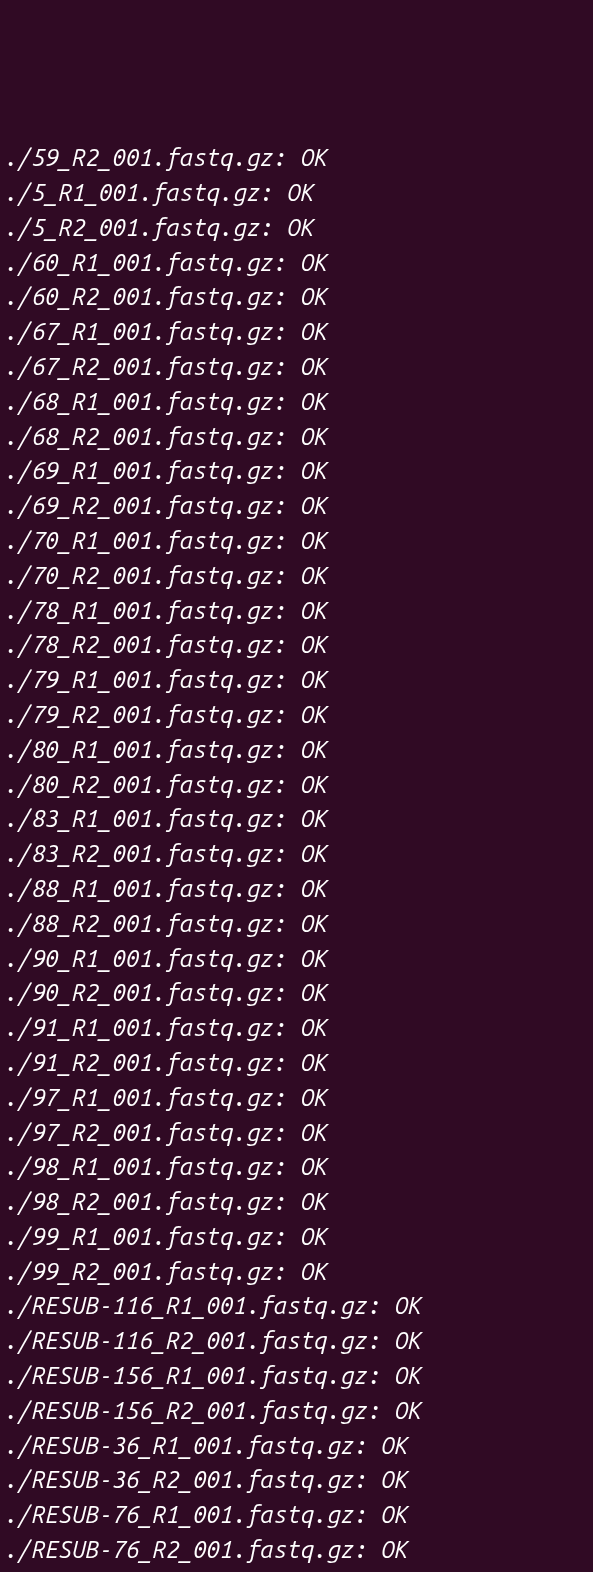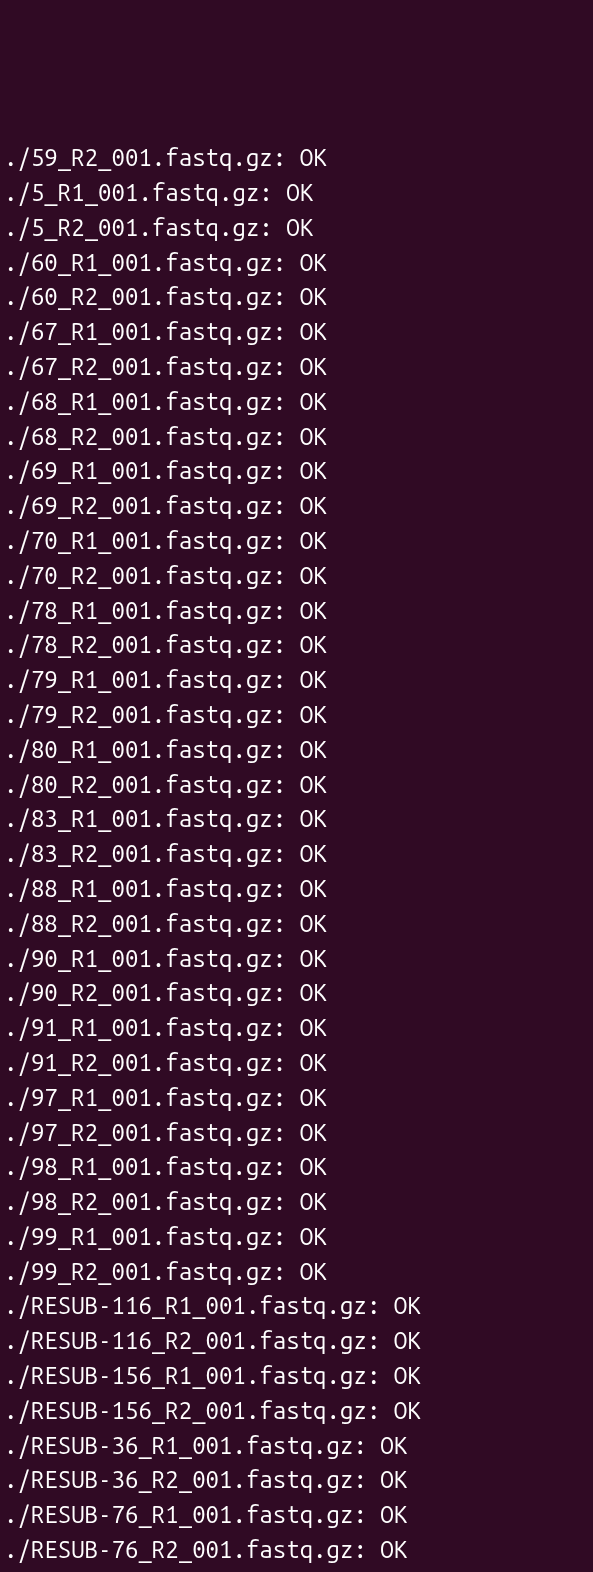--- a/index.html
+++ b/index.html
@@ -16,20 +16,21 @@
       padding: 0;
       width: 593px;
       overflow: hidden;
       white-space: pre;
     }
     .terminal {
       padding: 2px 4px;
     }
     .line {
       display: block;
+      font-style: italic;
     }
   </style>
 </head>
 <body>
 
 
 
 <div class="terminal" id="terminal-container"><span class="line"><span>./59_R2_001.fastq.gz</span>: <span>OK</span></span><span class="line"><span>./5_R1_001.fastq.gz</span>: <span>OK</span></span><span class="line"><span>./5_R2_001.fastq.gz</span>: <span>OK</span></span><span class="line"><span>./60_R1_001.fastq.gz</span>: <span>OK</span></span><span class="line"><span>./60_R2_001.fastq.gz</span>: <span>OK</span></span><span class="line"><span>./67_R1_001.fastq.gz</span>: <span>OK</span></span><span class="line"><span>./67_R2_001.fastq.gz</span>: <span>OK</span></span><span class="line"><span>./68_R1_001.fastq.gz</span>: <span>OK</span></span><span class="line"><span>./68_R2_001.fastq.gz</span>: <span>OK</span></span><span class="line"><span>./69_R1_001.fastq.gz</span>: <span>OK</span></span><span class="line"><span>./69_R2_001.fastq.gz</span>: <span>OK</span></span><span class="line"><span>./70_R1_001.fastq.gz</span>: <span>OK</span></span><span class="line"><span>./70_R2_001.fastq.gz</span>: <span>OK</span></span><span class="line"><span>./78_R1_001.fastq.gz</span>: <span>OK</span></span><span class="line"><span>./78_R2_001.fastq.gz</span>: <span>OK</span></span><span class="line"><span>./79_R1_001.fastq.gz</span>: <span>OK</span></span><span class="line"><span>./79_R2_001.fastq.gz</span>: <span>OK</span></span><span class="line"><span>./80_R1_001.fastq.gz</span>: <span>OK</span></span><span class="line"><span>./80_R2_001.fastq.gz</span>: <span>OK</span></span><span class="line"><span>./83_R1_001.fastq.gz</span>: <span>OK</span></span><span class="line"><span>./83_R2_001.fastq.gz</span>: <span>OK</span></span><span class="line"><span>./88_R1_001.fastq.gz</span>: <span>OK</span></span><span class="line"><span>./88_R2_001.fastq.gz</span>: <span>OK</span></span><span class="line"><span>./90_R1_001.fastq.gz</span>: <span>OK</span></span><span class="line"><span>./90_R2_001.fastq.gz</span>: <span>OK</span></span><span class="line"><span>./91_R1_001.fastq.gz</span>: <span>OK</span></span><span class="line"><span>./91_R2_001.fastq.gz</span>: <span>OK</span></span><span class="line"><span>./97_R1_001.fastq.gz</span>: <span>OK</span></span><span class="line"><span>./97_R2_001.fastq.gz</span>: <span>OK</span></span><span class="line"><span>./98_R1_001.fastq.gz</span>: <span>OK</span></span><span class="line"><span>./98_R2_001.fastq.gz</span>: <span>OK</span></span><span class="line"><span>./99_R1_001.fastq.gz</span>: <span>OK</span></span><span class="line"><span>./99_R2_001.fastq.gz</span>: <span>OK</span></span><span class="line"><span>./RESUB-116_R1_001.fastq.gz</span>: <span>OK</span></span><span class="line"><span>./RESUB-116_R2_001.fastq.gz</span>: <span>OK</span></span><span class="line"><span>./RESUB-156_R1_001.fastq.gz</span>: <span>OK</span></span><span class="line"><span>./RESUB-156_R2_001.fastq.gz</span>: <span>OK</span></span><span class="line"><span>./RESUB-36_R1_001.fastq.gz</span>: <span>OK</span></span><span class="line"><span>./RESUB-36_R2_001.fastq.gz</span>: <span>OK</span></span><span class="line"><span>./RESUB-76_R1_001.fastq.gz</span>: <span>OK</span></span><span class="line"><span>./RESUB-76_R2_001.fastq.gz</span>: <span>OK</span></span><span class="line"><span>./RESUB-94_R1_001.fastq.gz</span>: <span>OK</span></span></div>
 
 

